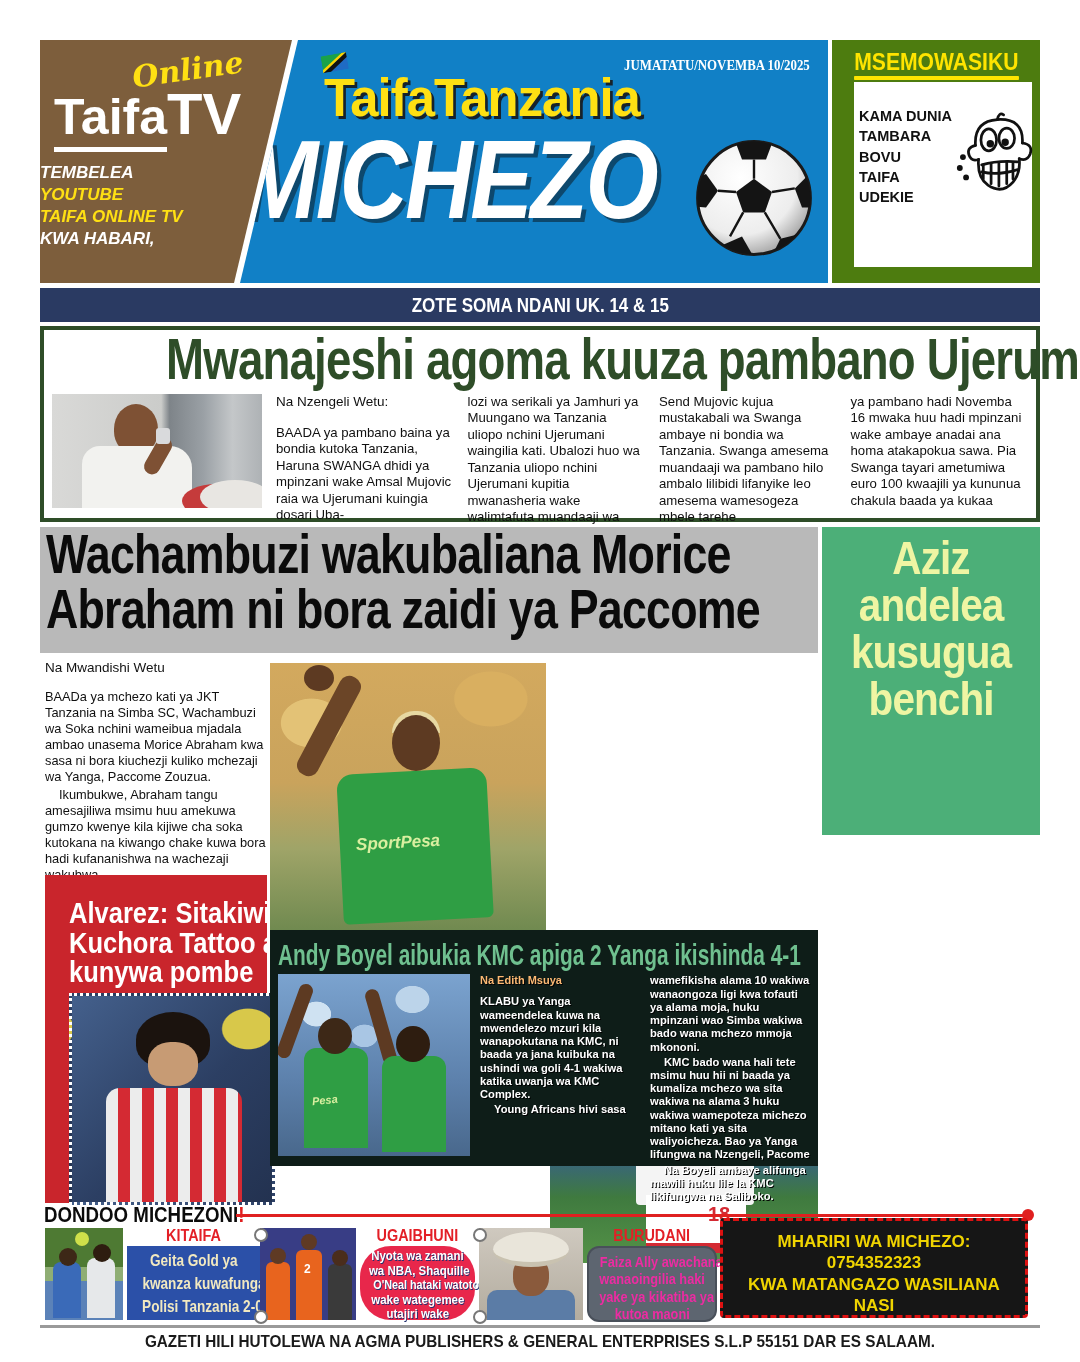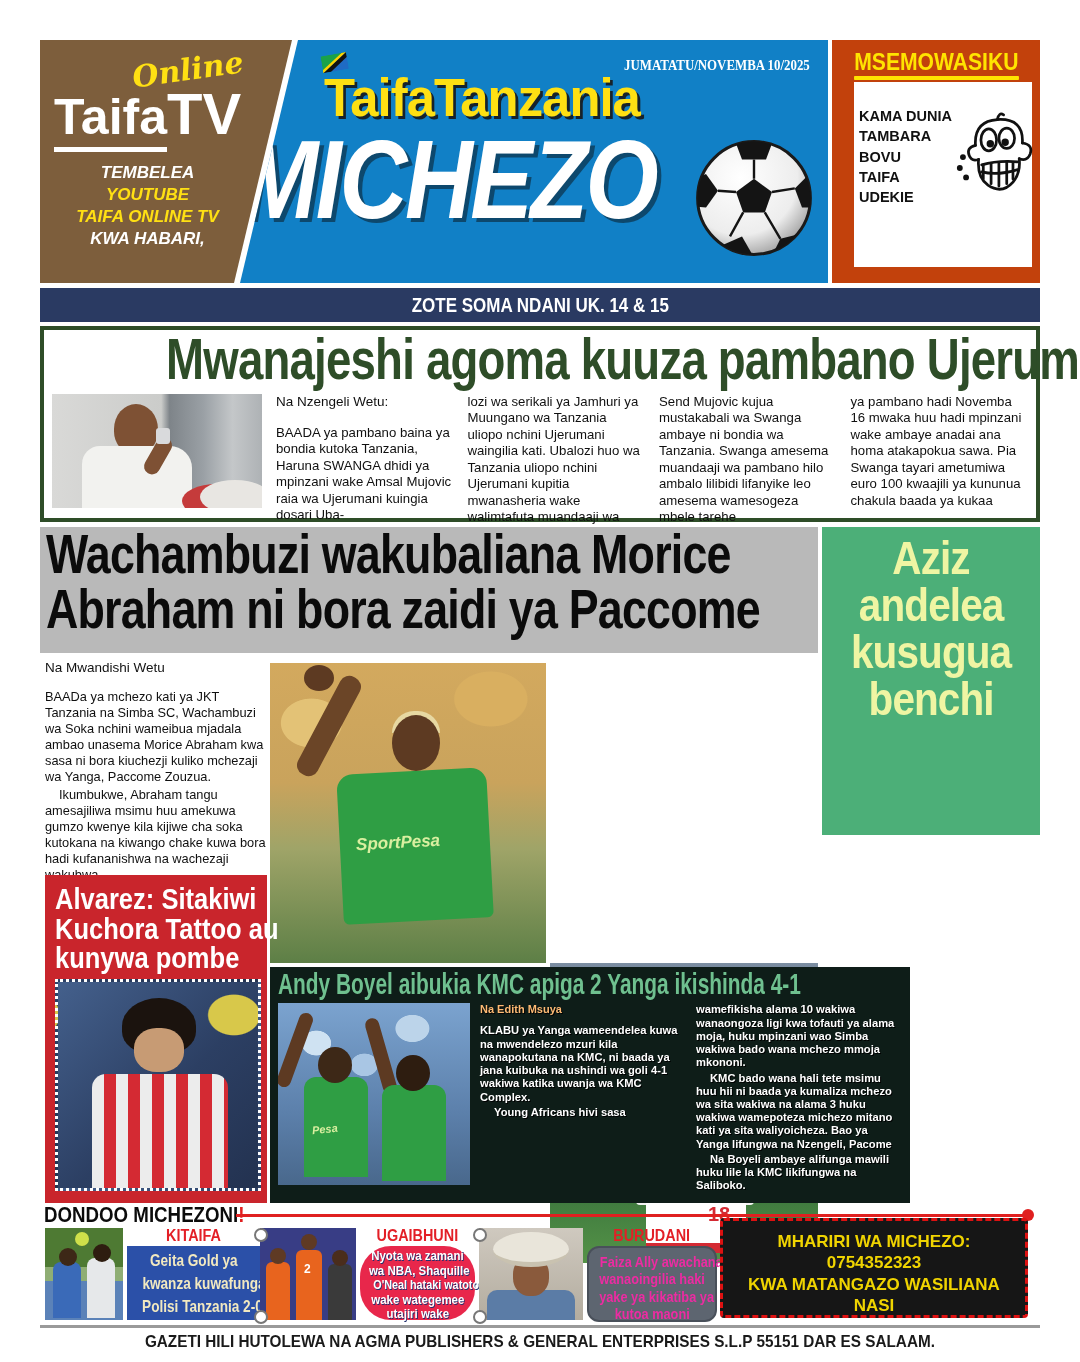--- a/index.html
+++ b/index.html
@@ -14,33 +14,33 @@
 
   
   .hdr{top:40px;left:40px;width:1000px;height:243px;}
   .tvbox{position:absolute;left:0;top:0;width:252px;height:243px;background:#7d5e3c;
          clip-path:polygon(0 0,100% 0,calc(100% - 58px) 100%,0 100%);}
   .tv-online{position:absolute;left:92px;top:12px;font:italic 700 30px "DejaVu Serif",serif;
              color:#ffe013;transform:rotate(-8deg);}
   .tv-name{position:absolute;left:14px;top:40px;color:#fff;font-weight:700;}
   .tv-name .a{font-size:50px;border-bottom:5px solid #fff;padding-bottom:2px;}
   .tv-name .b{font-size:58px;}
-  .tv-tag{position:absolute;left:0;top:122px;width:215px;text-align:center;
+  .tv-tag{position:absolute;left:0;top:122px;width:215px;
           font:italic 700 17px "Liberation Sans",sans-serif;line-height:1.3;color:#fff;}
   .tv-tag .y{color:#ffe013;}
   .blue{position:absolute;left:192px;top:0;width:596px;height:243px;background:#1180c6;
         clip-path:polygon(66px 0,100% 0,100% 100%,8px 100%);}
   .date{position:absolute;right:10px;top:18px;color:#fff;font-weight:700;font-size:14px;font-family:Liberation Serif, serif;}
   .brand1{position:absolute;left:92px;top:26px;font-weight:800;font-size:54px;letter-spacing:-1px;
           color:#ffe013;text-shadow:3px 3px 0 #16222b;}
   .brand2{position:absolute;left:8px;top:84px;font-style:italic;font-weight:800;font-size:112px;
           letter-spacing:-3px;color:#fff;text-shadow:5px 4px 0 rgba(10,15,20,.5);line-height:1;}
   .flag{position:absolute;left:90px;top:14px;transform:rotate(-10deg);}
   .ball{position:absolute;left:462px;top:98px;width:120px;height:120px;}
-  .msemo{position:absolute;left:792px;top:0;width:208px;height:243px;background:#c2410c;}
+  .msemo{position:absolute;left:792px;top:0;width:208px;height:243px;background:#4d7c0f;}
   .msemo-title{position:absolute;left:0;top:8px;width:100%;text-align:center;}
   .msemo-title span{font-size:24px;font-weight:700;color:#ffe400;border-bottom:3px solid #ffe400;padding-bottom:1px;}
   .msemo-card{position:absolute;left:22px;top:42px;right:8px;bottom:16px;background:#fff;display:flex;}
   .msemo-text{width:55%;padding:24px 0 0 5px;font-weight:700;font-size:14.5px;line-height:1.4;color:#111;}
   .msemo-face{width:45%;padding-top:4px;}
 
   
   .banner{top:288px;left:40px;width:1000px;height:34px;background:#2a3a62;color:#fff;
           display:flex;align-items:center;justify-content:center;font-weight:700;font-size:20px;}
 
@@ -85,31 +85,31 @@
      linear-gradient(180deg,#7c8ea2 0%,#55677e 16%,#2a4f9e 26%,#3457a4 58%,#3f7a3f 78%,#559347 100%);}
   .ph-simba .bann{left:8px;top:150px;font:italic 700 20px "Liberation Sans",sans-serif;color:rgba(255,255,255,.55);}
   .ph-simba .torso{left:86px;top:92px;width:118px;height:140px;background:#f4f4f4;border-radius:14px 14px 4px 4px;
                    border-top:10px solid #d42a33;}
   .ph-simba .jtxt{left:116px;top:150px;font:700 16px "Liberation Sans",sans-serif;color:#4a4a4a;}
   .ph-simba .head{left:122px;top:36px;width:44px;height:52px;border-radius:50%;background:#4a2f1d;}
   .ph-simba .shorts{left:96px;top:232px;width:100px;height:48px;background:#fff;border-bottom:10px solid #d42a33;}
   .ph-simba .num{left:158px;top:240px;font:700 20px "Liberation Sans",sans-serif;color:#d42a33;}
   .ph-simba .arm{left:60px;top:104px;width:20px;height:84px;background:#3d2817;border-radius:10px;transform:rotate(14deg);}
 
-  .alvarez{top:875px;left:45px;width:222px;height:328px;background:#c9252c;box-sizing:border-box;padding:10px;}
+  .alvarez{top:875px;left:45px;width:222px;height:328px;background:#c9252c;box-sizing:border-box;padding:24px;}
   .alv-head div{font-weight:800;font-size:29px;line-height:1.02;color:#fff;}
   .ph-alv{margin-top:5px;width:206px;height:212px;border:3px dotted #fff;box-sizing:border-box;background:
      radial-gradient(46px 36px at 88% 16%,#d8c84a 0 55%,transparent 58%),
      linear-gradient(135deg,#44608c 0%,#2c3f63 55%,#233250 100%);}
   .ph-alv .hair{left:64px;top:16px;width:74px;height:56px;border-radius:50% 50% 40% 40%;background:#1b130e;}
   .ph-alv .face{left:76px;top:46px;width:50px;height:44px;border-radius:45%;background:#c79b74;}
   .ph-alv .torso{left:34px;top:92px;width:136px;height:118px;border-radius:14px 14px 0 0;
      background:repeating-linear-gradient(90deg,#ececec 0 12px,#d42a33 12px 24px);}
 
-  .kmc{top:967px;left:270px;width:640px;height:236px;background:#0e1d18;box-sizing:border-box;padding:0 8px;}
+  .kmc{top:930px;left:270px;width:548px;height:236px;background:#0e1d18;box-sizing:border-box;padding:8px 8px;}
   .kmc-head{font-weight:800;font-size:29px;line-height:1.05;color:#6fc08f;margin:2px 0 4px 0;}
   .kmc-row{display:grid;grid-template-columns:192px 1fr 1fr;gap:10px;}
   .kmc .body2{font-size:11.2px;line-height:1.18;color:#fff;font-weight:700;text-shadow:1px 1px 0 #000;}
   .kmc .body2 p{margin:0 0 2px 0;}
   .kmc-by{font-weight:700;font-size:11px;color:#fdba74;text-shadow:1px 1px 0 #000;margin-bottom:8px;}
   .ph-kmc{width:192px;height:182px;background:
      radial-gradient(26px 22px at 20% 22%,#cfe2f2 0 55%,transparent 58%),
      radial-gradient(30px 24px at 70% 14%,#bcd4ea 0 55%,transparent 58%),
      radial-gradient(24px 20px at 45% 34%,#a9c6e4 0 55%,transparent 58%),
      linear-gradient(180deg,#7ba3cf 0%,#5c80ab 60%,#49688c 100%);}

